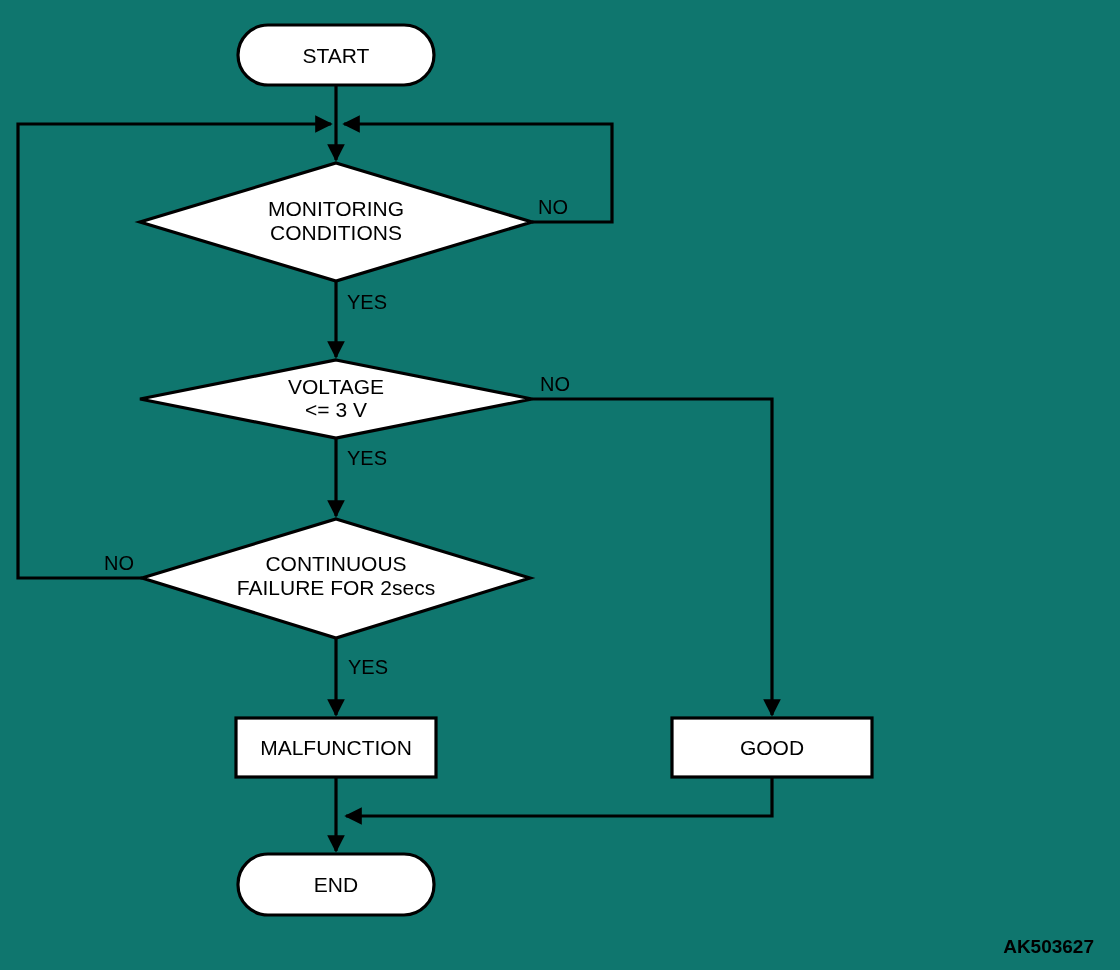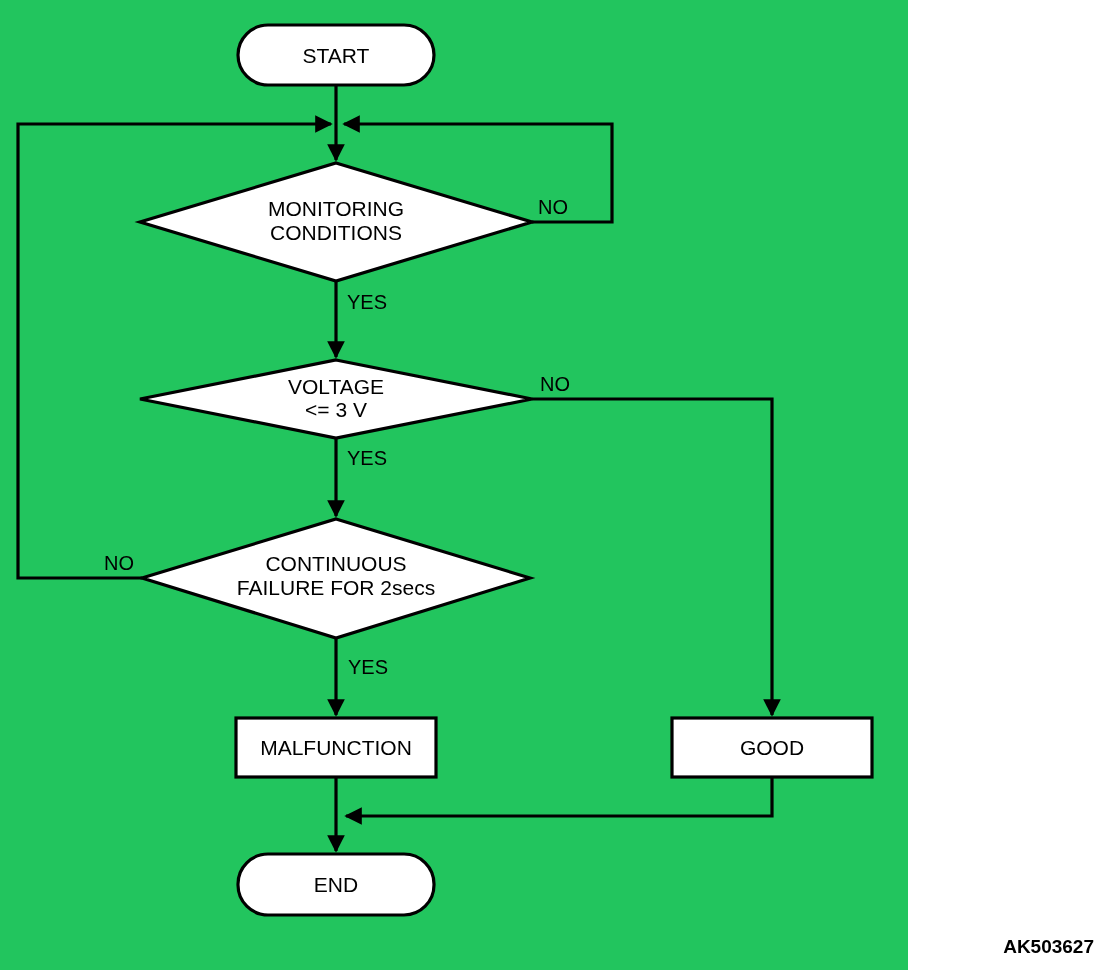--- a/index.html
+++ b/index.html
@@ -5,23 +5,23 @@
   html, body {
     margin: 0;
     padding: 0;
     background: #ffffff;
     width: 1120px;
     height: 970px;
     overflow: hidden;
   }
   .stage {
     position: relative;
-    width: 908px;
+    width: 1120px;
     height: 970px;
-    background: #22c55e;
+    background: #0f766e;
     font-family: "Liberation Sans", "DejaVu Sans", sans-serif;
   }
   svg { display: block; }
   .shape {
     fill: #ffffff;
     stroke: #000000;
     stroke-width: 3.2;
   }
   .conn {
     fill: none;

